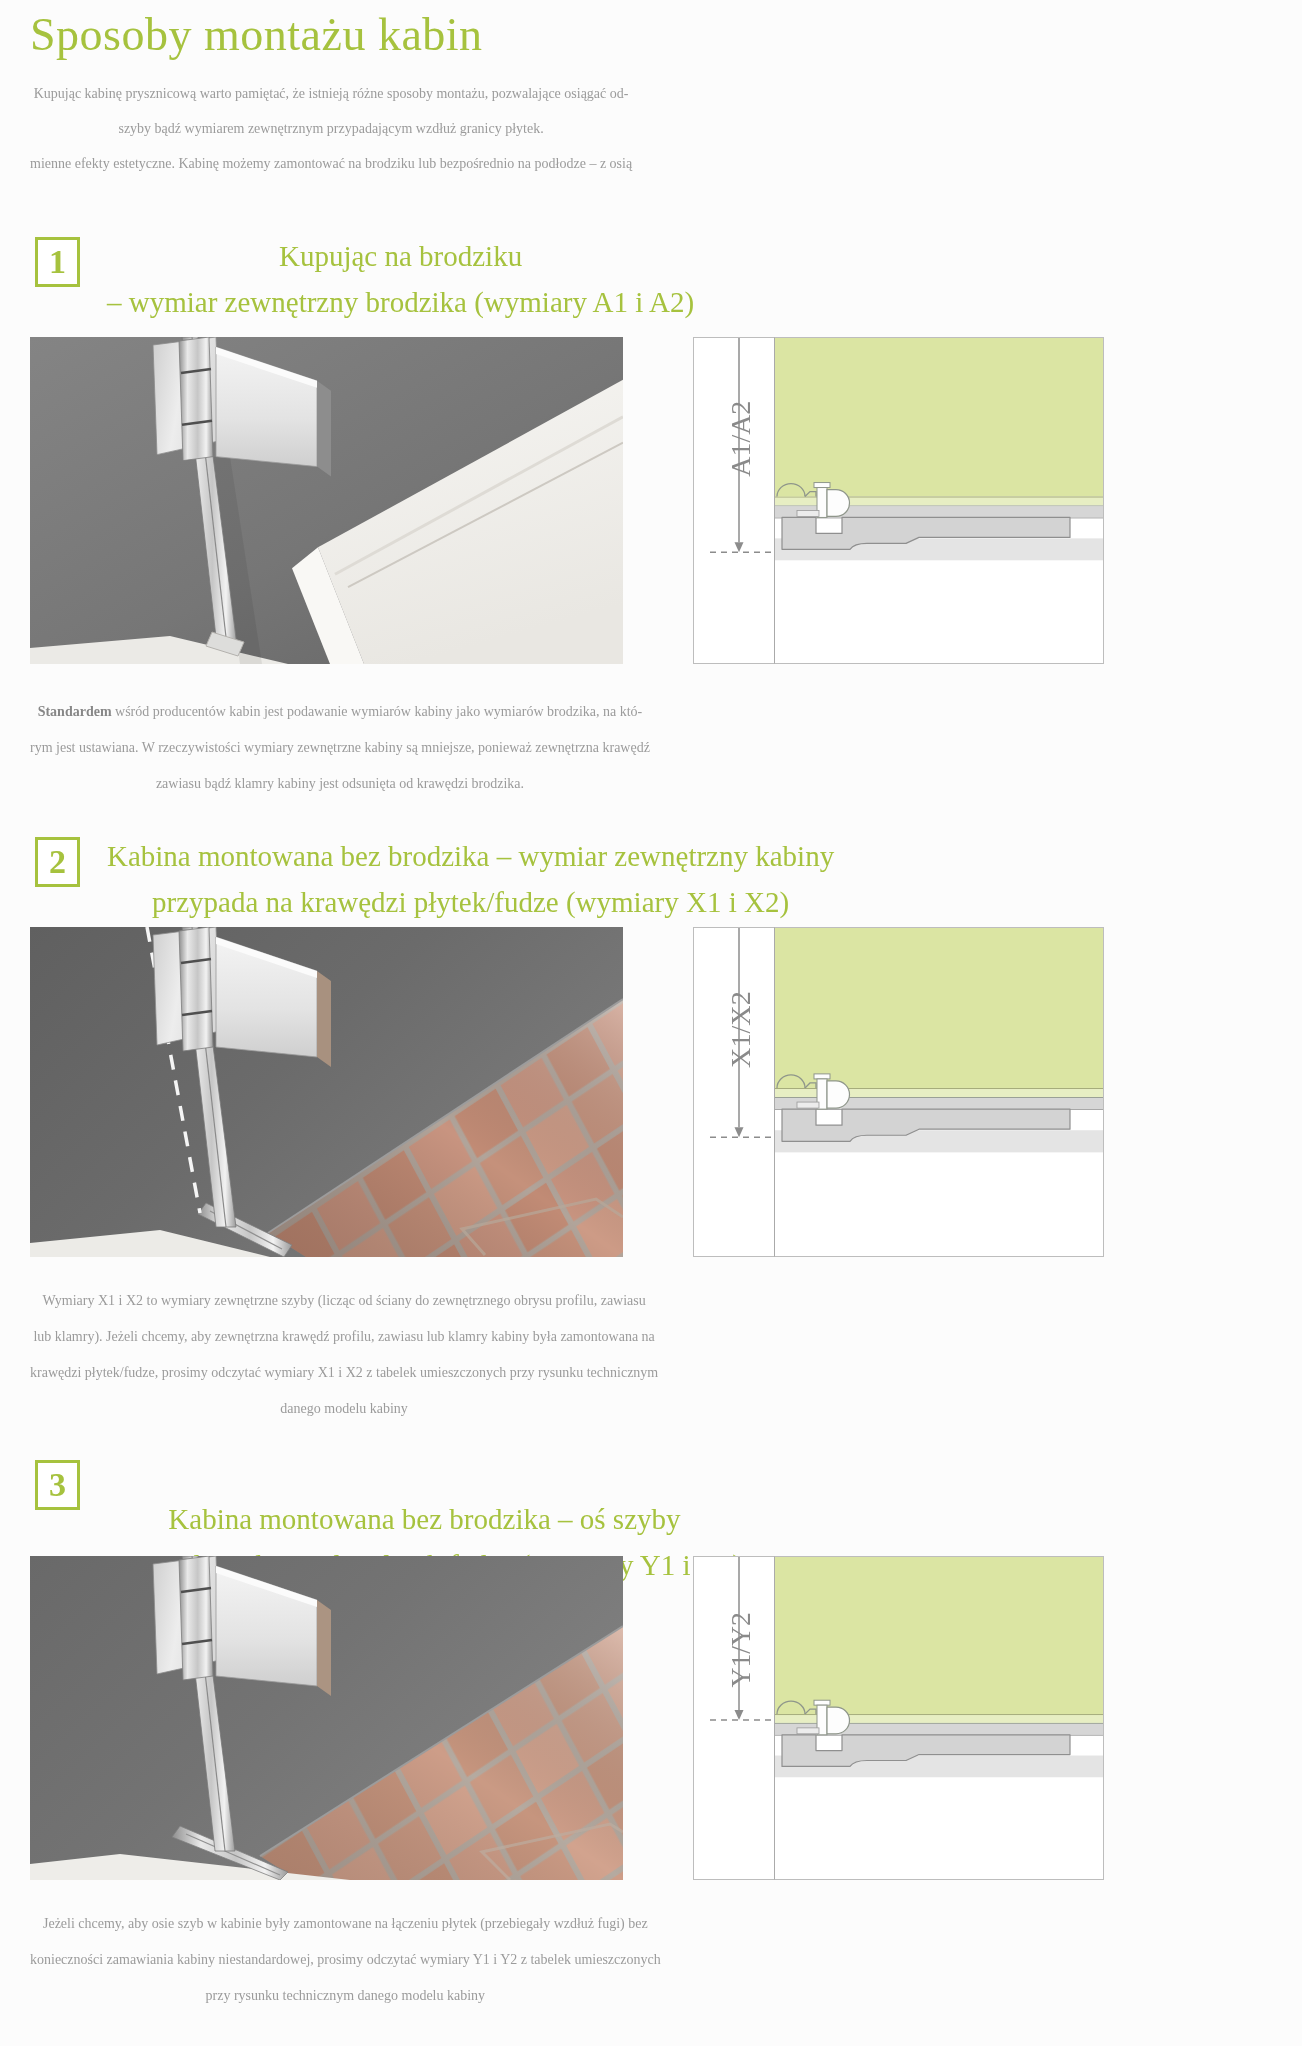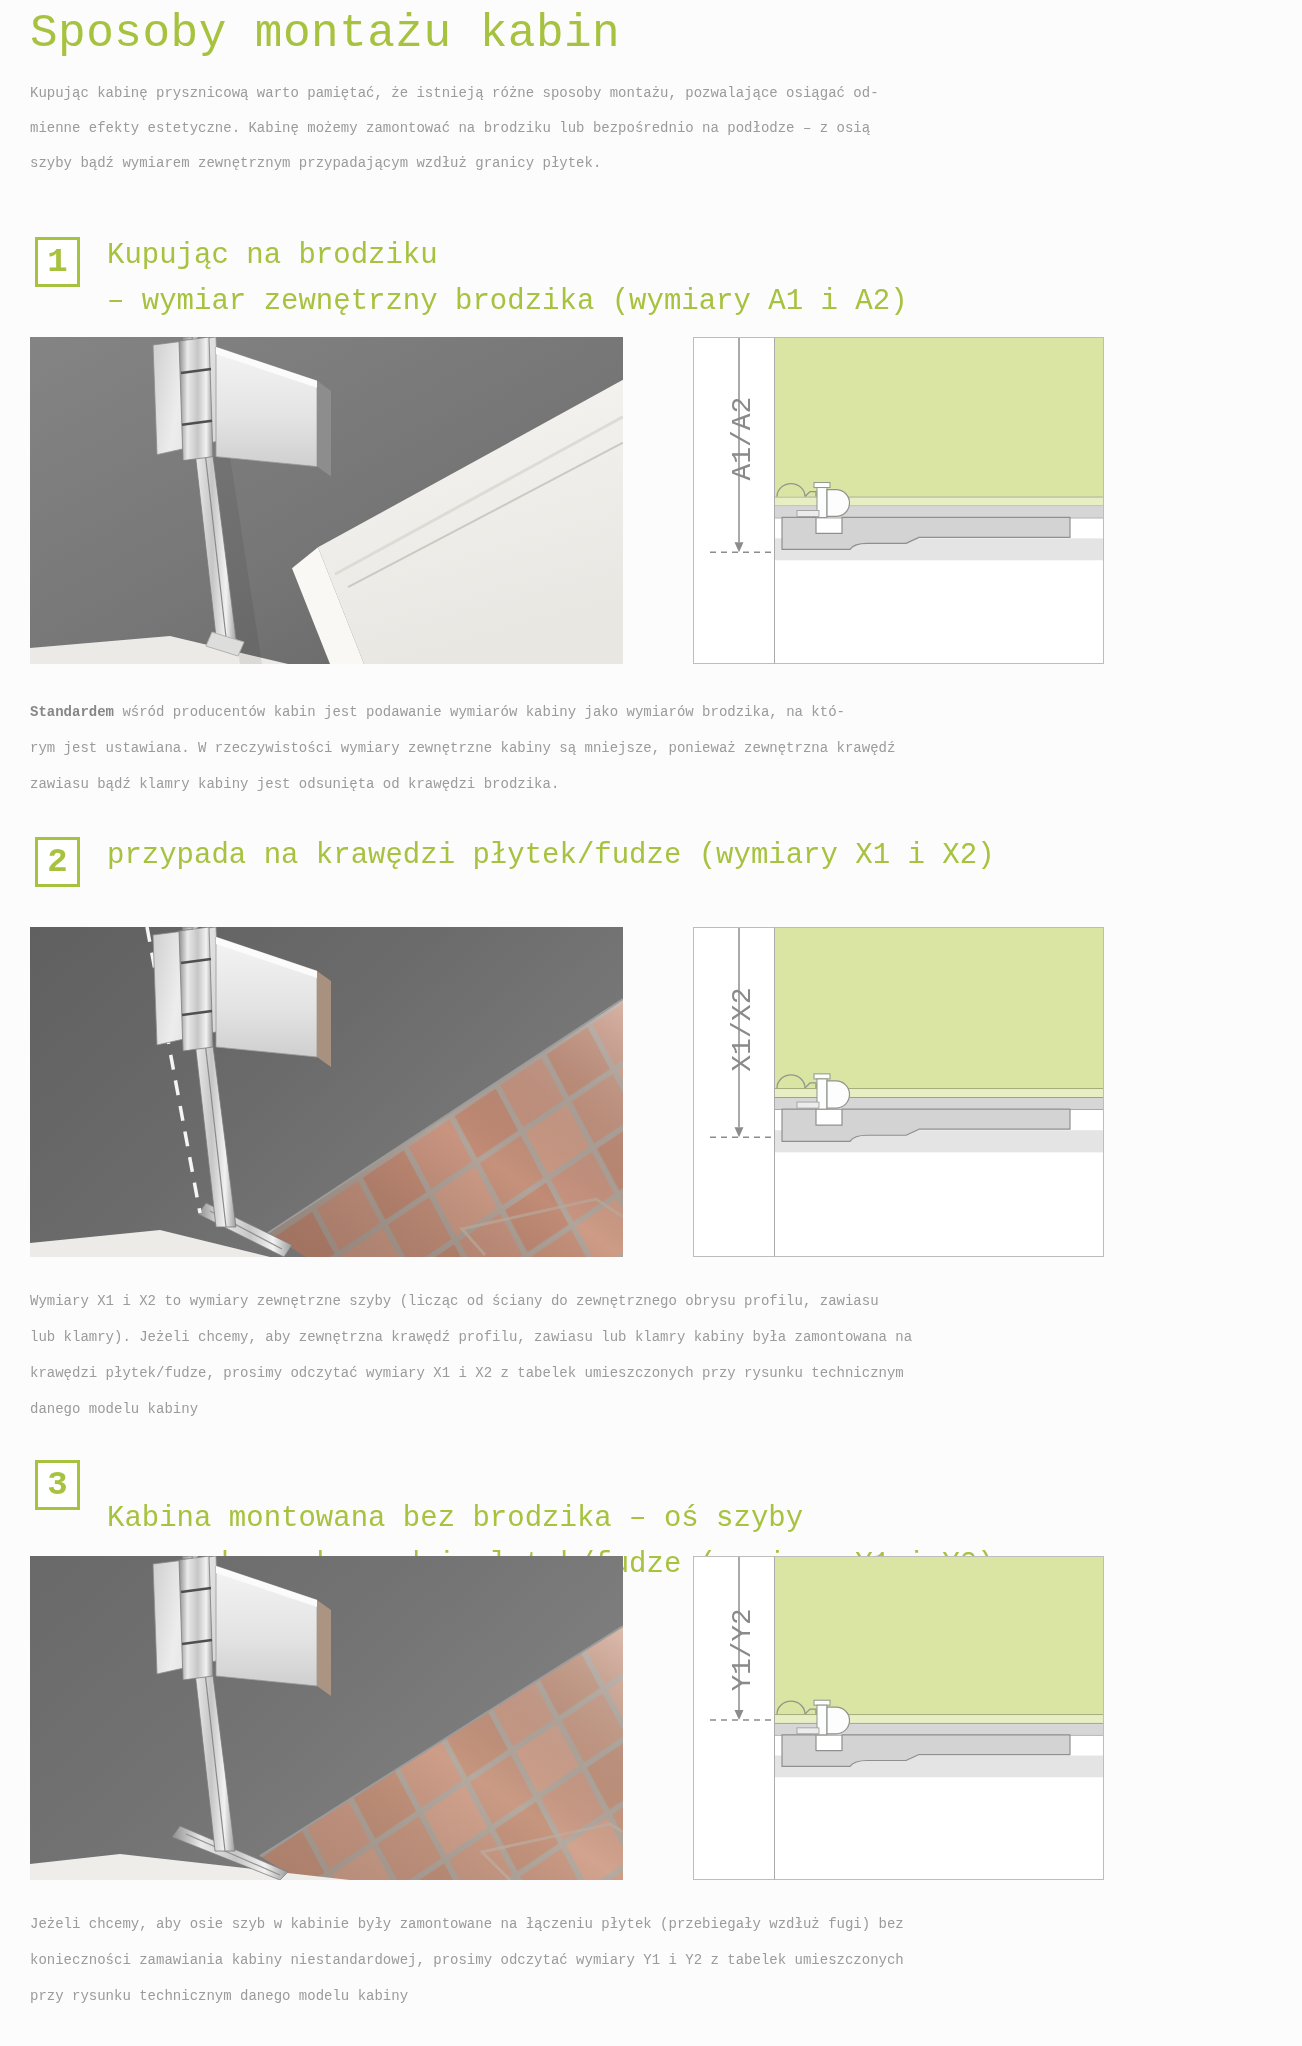--- a/index.html
+++ b/index.html
@@ -2,21 +2,21 @@
 <html><head>
 <meta charset="utf-8">
 <style>
   :root{
     --green:#a6c23e;
     --body-gray:#9b9b9b;
   }
   html,body{margin:0;padding:0;background:#ffffff;}
   .page{
     position:relative;width:1302px;height:2046px;background:#fcfcfc;
-    font-family:Liberation Mono, monospace;overflow:hidden;
+    font-family:Liberation Serif, serif;overflow:hidden;text-align:center;
   }
   .page-title{
     position:absolute;left:30px;top:8px;margin:0;
     font-size:46px;font-weight:400;letter-spacing:.5px;color:var(--green);
   }
   .bodytext{position:absolute;left:30px;color:var(--body-gray);font-size:14px;line-height:35px;}
   .bodytext .pline{white-space:nowrap;}
   .bodytext .lead{color:#878787;font-weight:700;margin-top:37px;}
   .para{line-height:36px;}
   .sec-num{
@@ -39,22 +39,22 @@
 </style>
 </head>
 <body>
 
 <div class="page">
 
   <h1 class="page-title">Sposoby montażu kabin</h1>
 
   <div class="bodytext" style="top:76px;">
     <div class="pline">Kupując kabinę prysznicową warto pamiętać, że istnieją różne sposoby montażu, pozwalające osiągać od-</div>
+    <div class="pline">szyby bądź wymiarem zewnętrznym przypadającym wzdłuż granicy płytek.</div>
     <div class="pline">mienne efekty estetyczne. Kabinę możemy zamontować na brodziku lub bezpośrednio na podłodze – z osią</div>
-    <div class="pline">szyby bądź wymiarem zewnętrznym przypadającym wzdłuż granicy płytek.</div>
   </div>
 
   <section>
     <div class="sec-num" style="top:237px;">
       <span>1</span>
     </div>
     <h2 class="sec-heading" style="top:233px;">
       <span>Kupując na brodziku</span>
       <span>– wymiar zewnętrzny brodzika (wymiary A1 i A2)</span>
     </h2>
@@ -147,20 +147,21 @@
       <div class="pline">rym jest ustawiana. W rzeczywistości wymiary zewnętrzne kabiny są mniejsze, ponieważ zewnętrzna krawędź</div>
       <div class="pline">zawiasu bądź klamry kabiny jest odsunięta od krawędzi brodzika.</div>
     </div>
   </section>
 
   <section>
     <div class="sec-num" style="top:837px;">
       <span>2</span>
     </div>
     <h2 class="sec-heading" style="top:833px;">
+      <span>Kabina montowana bez brodzika – wymiar zewnętrzny kabiny</span>
       <span>przypada na krawędzi płytek/fudze (wymiary X1 i X2)</span>
     </h2>
 
     <div class="photo top927">
       <svg viewBox="0 0 593 330" preserveAspectRatio="none">
         <defs>
           <linearGradient id="wall2" x1="0" y1="0" x2="1" y2="0.6">
             <stop offset="0" stop-color="#606060"></stop>
               <stop offset="0.5" stop-color="#6b6b6b"></stop>
               <stop offset="1" stop-color="#7c7c7c"></stop>

